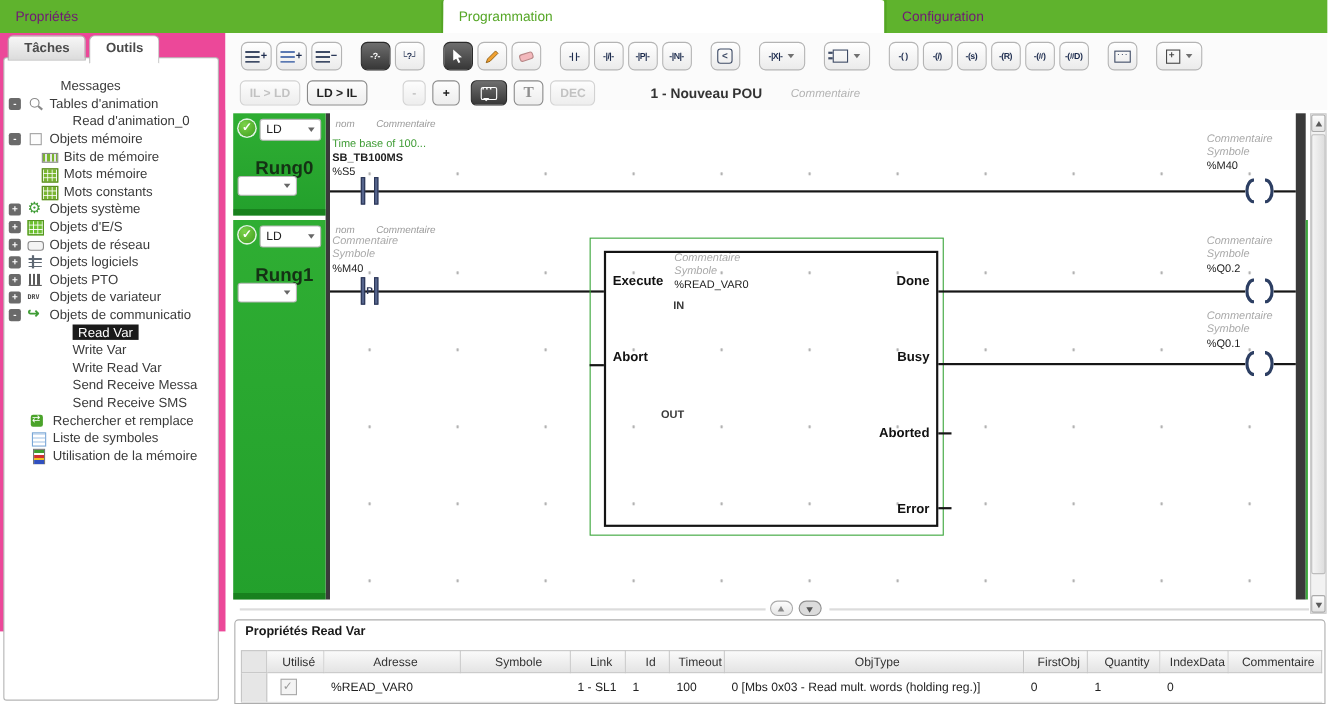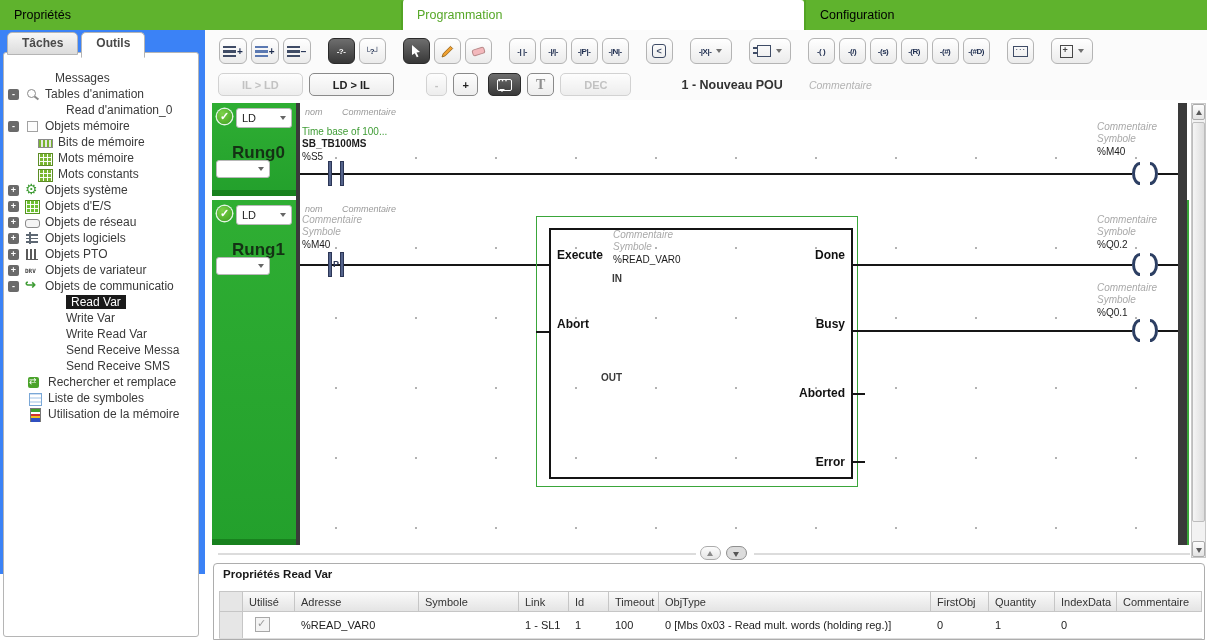--- a/index.html
+++ b/index.html
@@ -1,25 +1,25 @@
 <!DOCTYPE html>
 <html><head>
 <meta charset="utf-8">
 <style>
   html,body{margin:0;padding:0;background:#fff;font-family:"Liberation Sans",sans-serif;}
   #page{position:relative;width:1207px;height:640px;overflow:hidden;background:#fff;}
 
   
   .topbar{position:absolute;left:0;top:0;width:1207px;height:30px;display:flex;background:#5fb32d;}
-  .mtab{flex:1;display:flex;align-items:center;padding-left:14px;color:#000000;font-size:12.5px;border-left:2px solid #53a424;cursor:default;}
+  .mtab{flex:1;display:flex;align-items:center;padding-left:14px;color:#701a75;font-size:12.5px;border-left:2px solid #53a424;cursor:default;}
   .mtab:first-child{border-left:none;}
   .mtab.active{background:#fff;color:#56a727;border-radius:3px 3px 0 0;}
 
   
-  .sidebar{position:absolute;left:0;top:30px;width:205px;height:544px;background:#3b82f6;}
+  .sidebar{position:absolute;left:0;top:30px;width:205px;height:544px;background:#ec4899;}
   .side-panel{position:absolute;left:3px;top:22px;width:196px;height:585px;border:1px solid #b5b5b5;border-radius:3px;background:#fff;box-sizing:border-box;}
   .side-tabs{position:absolute;left:7px;top:2px;display:flex;z-index:3;}
   .stab{padding:3px 14px 2px 14px;font-size:12px;font-weight:bold;color:#4a4a4a;border:1px solid #b5b5b5;border-radius:5px 5px 0 0;background:linear-gradient(#f7f7f7,#dcdcdc);margin-right:3px;height:16px;}
   .stab.active{background:#fff;border-bottom:1px solid #fff;height:19px;}
   .tree{position:absolute;left:6px;top:40px;width:192px;overflow:hidden;font-size:12px;color:#3a3a3a;}
   .trow{display:flex;align-items:center;height:16px;white-space:nowrap;cursor:default;}
   .exp{width:11px;height:11px;background:#6a6a6a;border-radius:2px;color:#fff;font-size:9px;line-height:11px;text-align:center;margin-right:6px;flex:none;font-weight:bold;}
   .tico{width:14px;height:13px;margin-right:6px;flex:none;position:relative;display:inline-block;}
   .tlabel.selected{background:#1a1a1a;color:#fff;padding:0 5px;}
   .lvl-msg{padding-left:49px;}
@@ -60,21 +60,21 @@
   .ic-rungstack{width:13px;height:11px;background:repeating-linear-gradient(#3f4c66 0 2px,transparent 2px 4.5px);}
   .ic-rungstack.blue{background:repeating-linear-gradient(#5b79b2 0 2px,transparent 2px 4.5px);}
   .pm{font-size:10px;font-weight:bold;margin-left:1px;color:#1d2c4e;}
   .ic-cmpbox{width:14px;height:14px;border:1.5px solid #3f4c66;border-radius:3px;display:flex;align-items:center;justify-content:center;font-size:9px;font-weight:bold;color:#3f4c66;box-sizing:border-box;}
   .ic-blk{width:14px;height:12px;border:1.5px solid #3f4c66;position:relative;box-sizing:border-box;}
   .ic-blk::before{content:"";position:absolute;left:-5px;top:1px;width:4px;height:1.5px;background:#3f4c66;box-shadow:0 5px #3f4c66;}
   .ic-cbox{width:15px;height:11px;border:1.5px solid #3f4c66;position:relative;box-sizing:border-box;}
   .ic-cbox::before{content:"...";position:absolute;top:-5px;left:2px;font-size:9px;color:#3f4c66;letter-spacing:1px;}
   .ic-grid{width:13px;height:13px;border:1.5px solid #474747;position:relative;box-sizing:border-box;}
   .ic-grid::before{content:"+";position:absolute;font-size:9px;top:-1px;left:2px;color:#474747;font-weight:bold;}
-  .tbtn2{height:23px;border:1px solid #8a8a8a;border-radius:5px;background:linear-gradient(#fdfdfd,#ededed);font-size:11px;color:#222;display:flex;align-items:center;justify-content:center;padding:0 23px;margin-right:6px;font-weight:bold;box-sizing:border-box;cursor:default;}
+  .tbtn2{height:23px;border:1px solid #8a8a8a;border-radius:5px;background:linear-gradient(#fdfdfd,#ededed);font-size:11px;color:#222;display:flex;align-items:center;justify-content:center;padding:0 8px;margin-right:6px;font-weight:bold;box-sizing:border-box;cursor:default;}
   .tbtn2.disabled{border-color:#d2d2d2;color:#c2c2c2;}
   .tbtn2.dark{background:linear-gradient(#6e6e6e,#373737);border-color:#2a2a2a;color:#fff;}
   .tbtn2.sq{padding:0 8px;}
   .tserif{font-family:"Liberation Serif",serif;font-size:14px;color:#8f8f8f;}
   .bub{width:13px;height:10px;border:1.5px solid #fff;border-radius:2px;position:relative;}
   .bub::before{content:"···";position:absolute;top:-4px;left:0;color:#fff;font-size:9px;letter-spacing:0.5px;}
   .bub::after{content:"";position:absolute;left:1px;bottom:-5px;border:3px solid transparent;border-top-color:#fff;}
   .pou{font-size:12.5px;font-weight:bold;color:#333;margin-left:44px;}
   .pou-comment{font-size:10.5px;font-style:italic;color:#b3b3b3;margin-left:26px;}
 
@@ -121,21 +121,21 @@
   .split-line{position:absolute;top:553px;height:2px;background:#dcdcdc;}
   .sbtn{position:absolute;top:546px;width:21px;height:14px;border-radius:7px;border:1px solid #ababab;background:linear-gradient(#fcfcfc,#e6e6e6);box-sizing:border-box;}
   .sbtn.pressed{background:#dcdcdc;border-color:#8f8f8f;}
   .sbtn .tri-up{position:absolute;left:6px;top:4px;width:0;height:0;border-left:3.5px solid transparent;border-right:3.5px solid transparent;border-bottom:5px solid #8a8a8a;}
   .sbtn .tri-dn{position:absolute;left:6px;top:5px;width:0;height:0;border-left:3.5px solid transparent;border-right:3.5px solid transparent;border-top:5px solid #555;}
 
   
   .bpanel{position:absolute;left:213px;top:563px;width:992px;height:77px;border:1px solid #adadad;border-radius:4px 4px 0 0;background:#fff;box-sizing:border-box;}
   .btitle{position:absolute;left:9px;top:4px;font-size:11.5px;font-weight:bold;color:#1a1a1a;}
   .bthead{position:absolute;left:5px;top:27px;right:2px;display:flex;height:21px;}
-  .bth{box-sizing:border-box;border:1px solid #c6c6c6;border-left:none;background:linear-gradient(#fafafa,#e4e4e4);font-size:11px;color:#333;padding:4px 0 0 6px;white-space:nowrap;overflow:hidden;flex:none;}
+  .bth{box-sizing:border-box;border:1px solid #c6c6c6;border-left:none;background:linear-gradient(#fafafa,#e4e4e4);font-size:11px;color:#333;padding:4px 0 0 6px;white-space:nowrap;overflow:hidden;flex:none;text-align:center;}
   .bth.first{border-left:1px solid #c6c6c6;background:#e6e6e6;}
   .bth.last{flex:1;}
   .btrow{position:absolute;left:5px;top:48px;right:2px;display:flex;height:26px;border-bottom:1px solid #dcdcdc;font-size:11px;color:#222;}
   .btd{box-sizing:border-box;padding:7px 0 0 6px;white-space:nowrap;overflow:hidden;flex:none;}
   .btd.first{background:#e6e6e6;border-right:1px solid #c6c6c6;border-left:1px solid #c6c6c6;}
   .btd.last{flex:1;}
   .cb{display:inline-block;width:13px;height:13px;border:1px solid #a8a8a8;background:#f4f4f4;position:relative;margin-left:6px;vertical-align:-3px;}
   .cb::before{content:"✓";position:absolute;left:1px;top:-1px;font-size:11px;color:#9a9a9a;}
 </style>
 </head>

